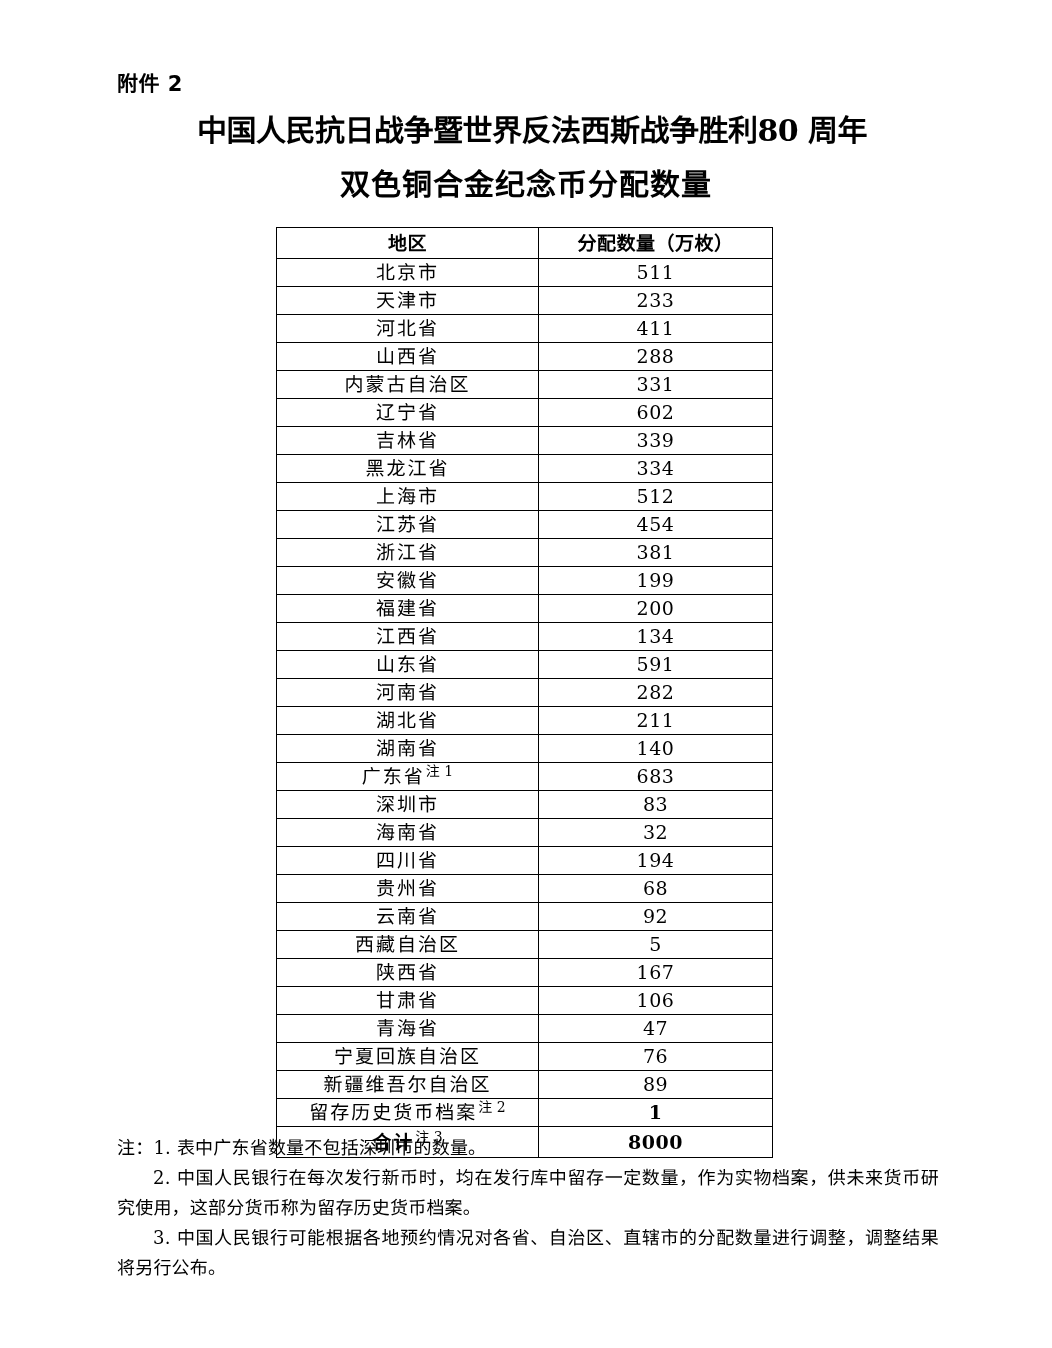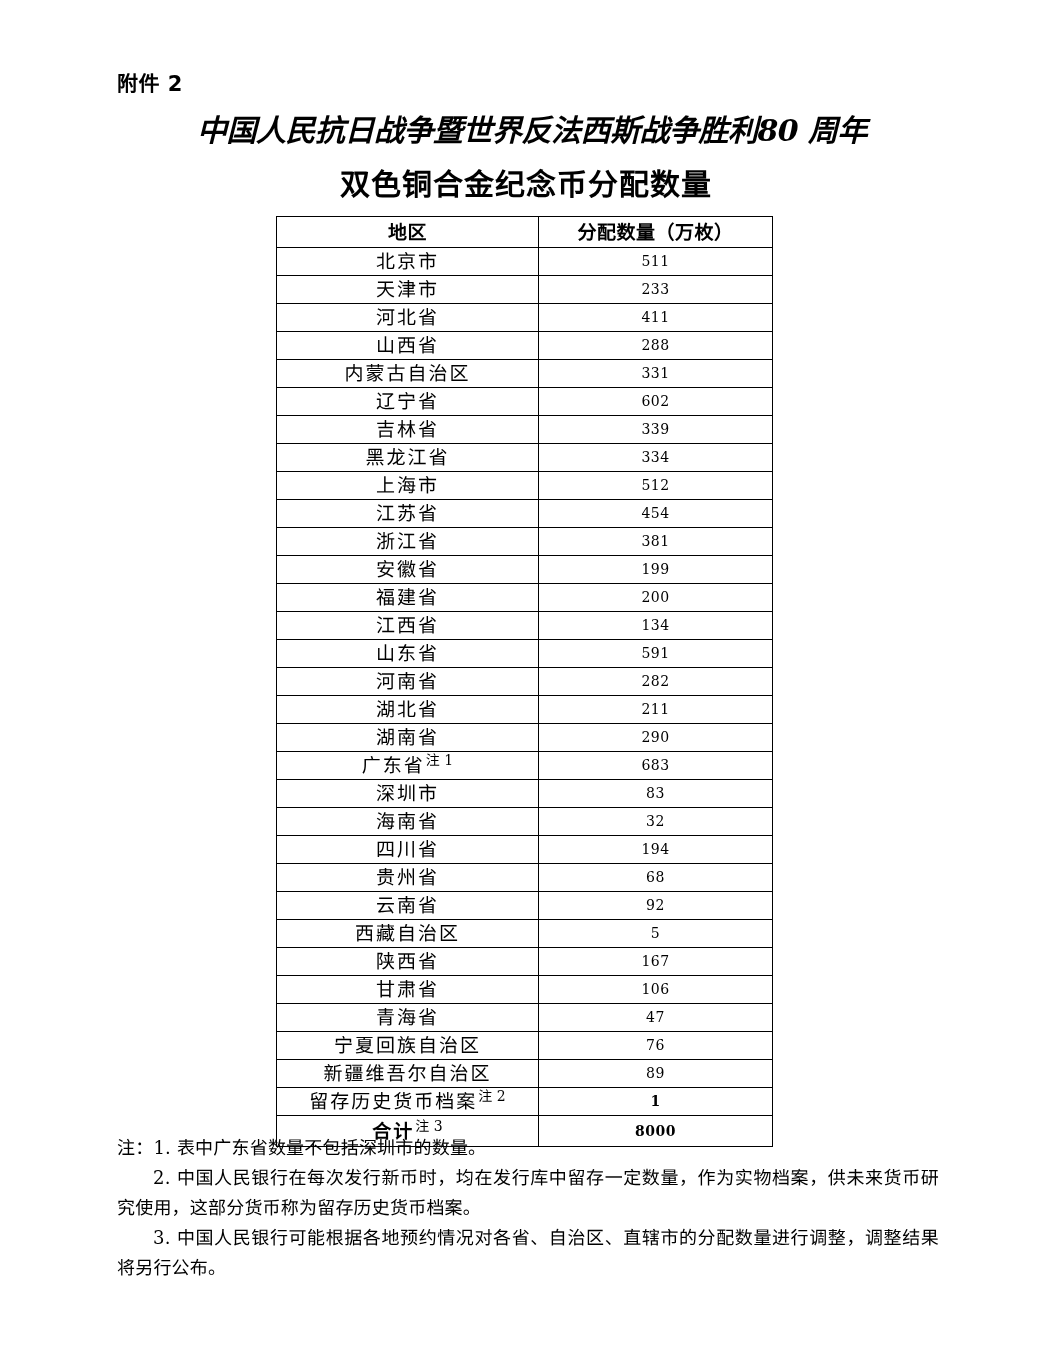--- a/index.html
+++ b/index.html
@@ -50,34 +50,33 @@
     font-family: "DejaVu Serif", "Liberation Serif", serif;
     font-weight: 700;
     font-size: 30px;
     line-height: 1.0;
     letter-spacing: 0px;
   }
   .doc-title .line1 {
     display: block;
     padding-left: 12px;
     letter-spacing: -0.5px;
-    font-style: italic;
   }
   .doc-title .line2 {
     display: block;
     margin-top: 24px;
     padding-left: 0;
     letter-spacing: 1px;
   }
 
   
   .table-wrap {
     position: absolute;
     left: 276px;
-    top: 216px;
+    top: 227px;
     width: 496px;
   }
   table.alloc-table {
     border-collapse: collapse;
     width: 496px;
     table-layout: fixed;
   }
   table.alloc-table col.col-region { width: 262px; }
   table.alloc-table col.col-amount { width: 234px; }
 
@@ -99,21 +98,21 @@
     font-size: 19px;
     height: 30px;
     line-height: 30px;
     letter-spacing: 0.5px;
   }
   table.alloc-table tbody td.region {
     letter-spacing: 2px;
   }
   table.alloc-table tbody td.amount {
     letter-spacing: 0.5px;
-    font-size: 14px;
+    font-size: 19px;
   }
   table.alloc-table tbody tr.total-row td {
     font-weight: 700;
     height: 30px;
     line-height: 30px;
   }
   table.alloc-table tbody tr.archive-row td.amount {
     font-weight: 700;
   }
   sup.note-ref {
@@ -237,21 +236,21 @@
           <tr>
             <td class="region"><span>河南省</span></td>
             <td class="amount">282</td>
           </tr>
           <tr>
             <td class="region"><span>湖北省</span></td>
             <td class="amount">211</td>
           </tr>
           <tr>
             <td class="region"><span>湖南省</span></td>
-            <td class="amount">290</td>
+            <td class="amount">140</td>
           </tr>
           <tr>
             <td class="region"><span>广东省</span><sup class="note-ref">注 1</sup></td>
             <td class="amount">683</td>
           </tr>
           <tr>
             <td class="region"><span>深圳市</span></td>
             <td class="amount">83</td>
           </tr>
           <tr>

